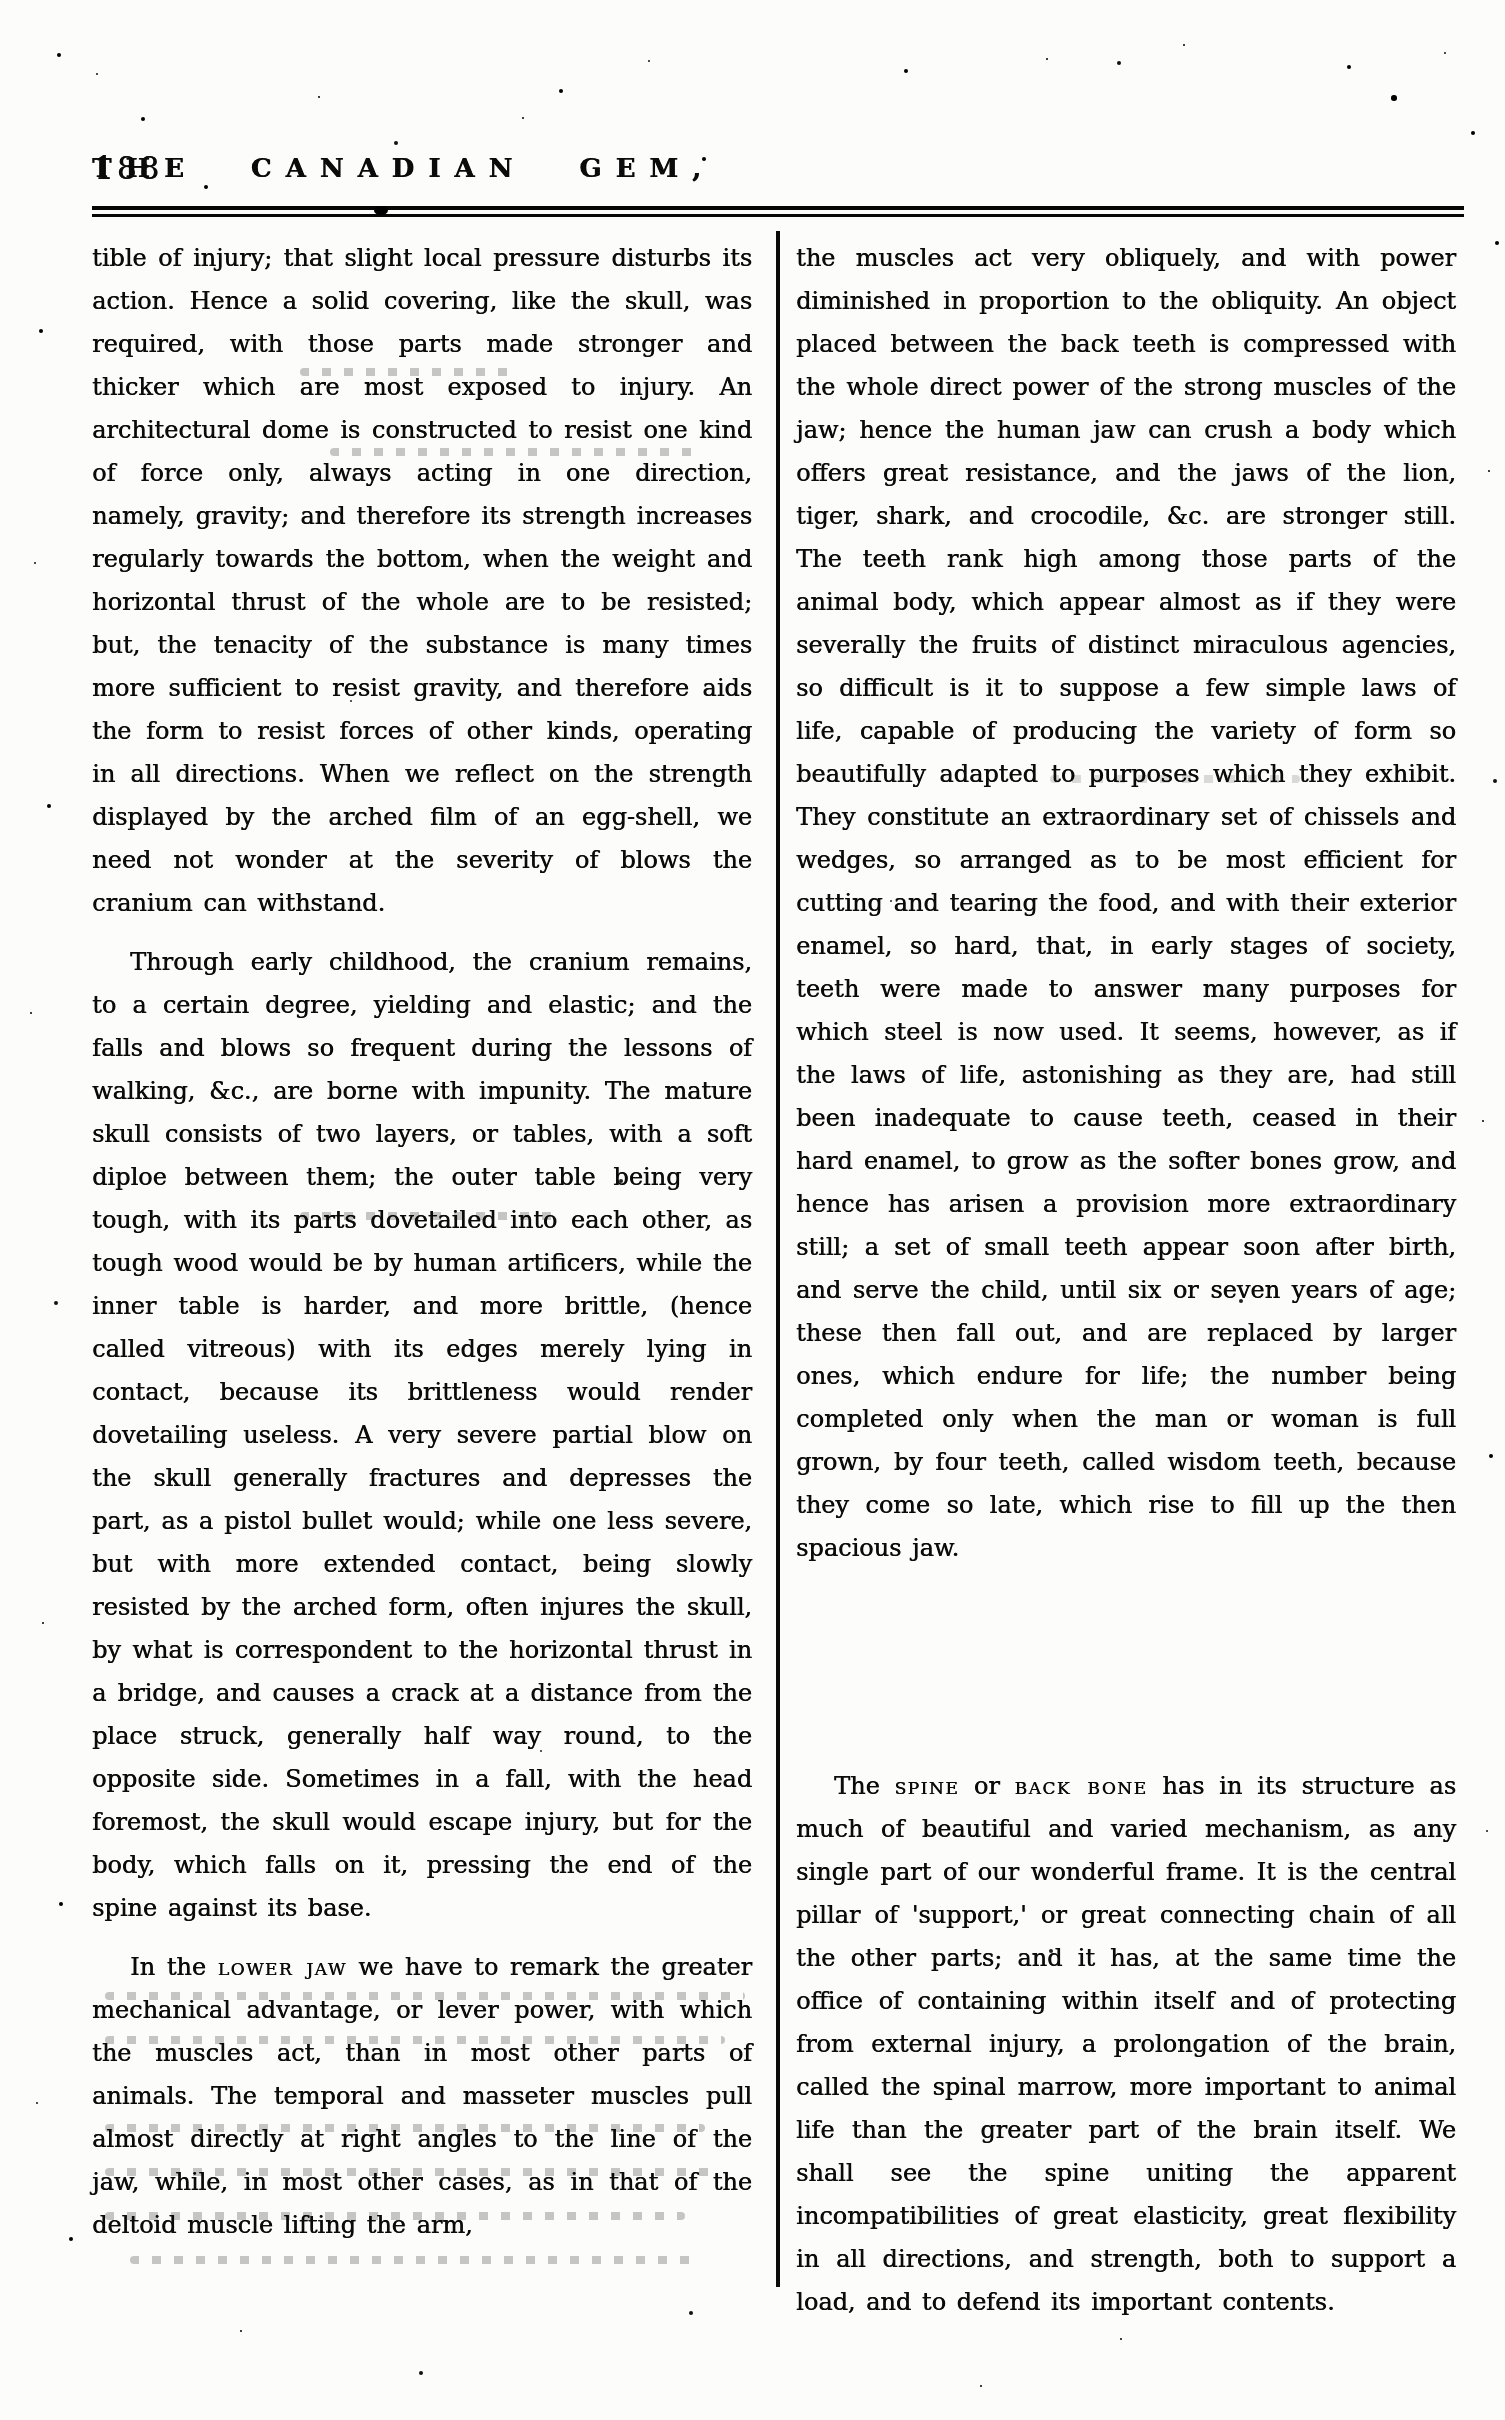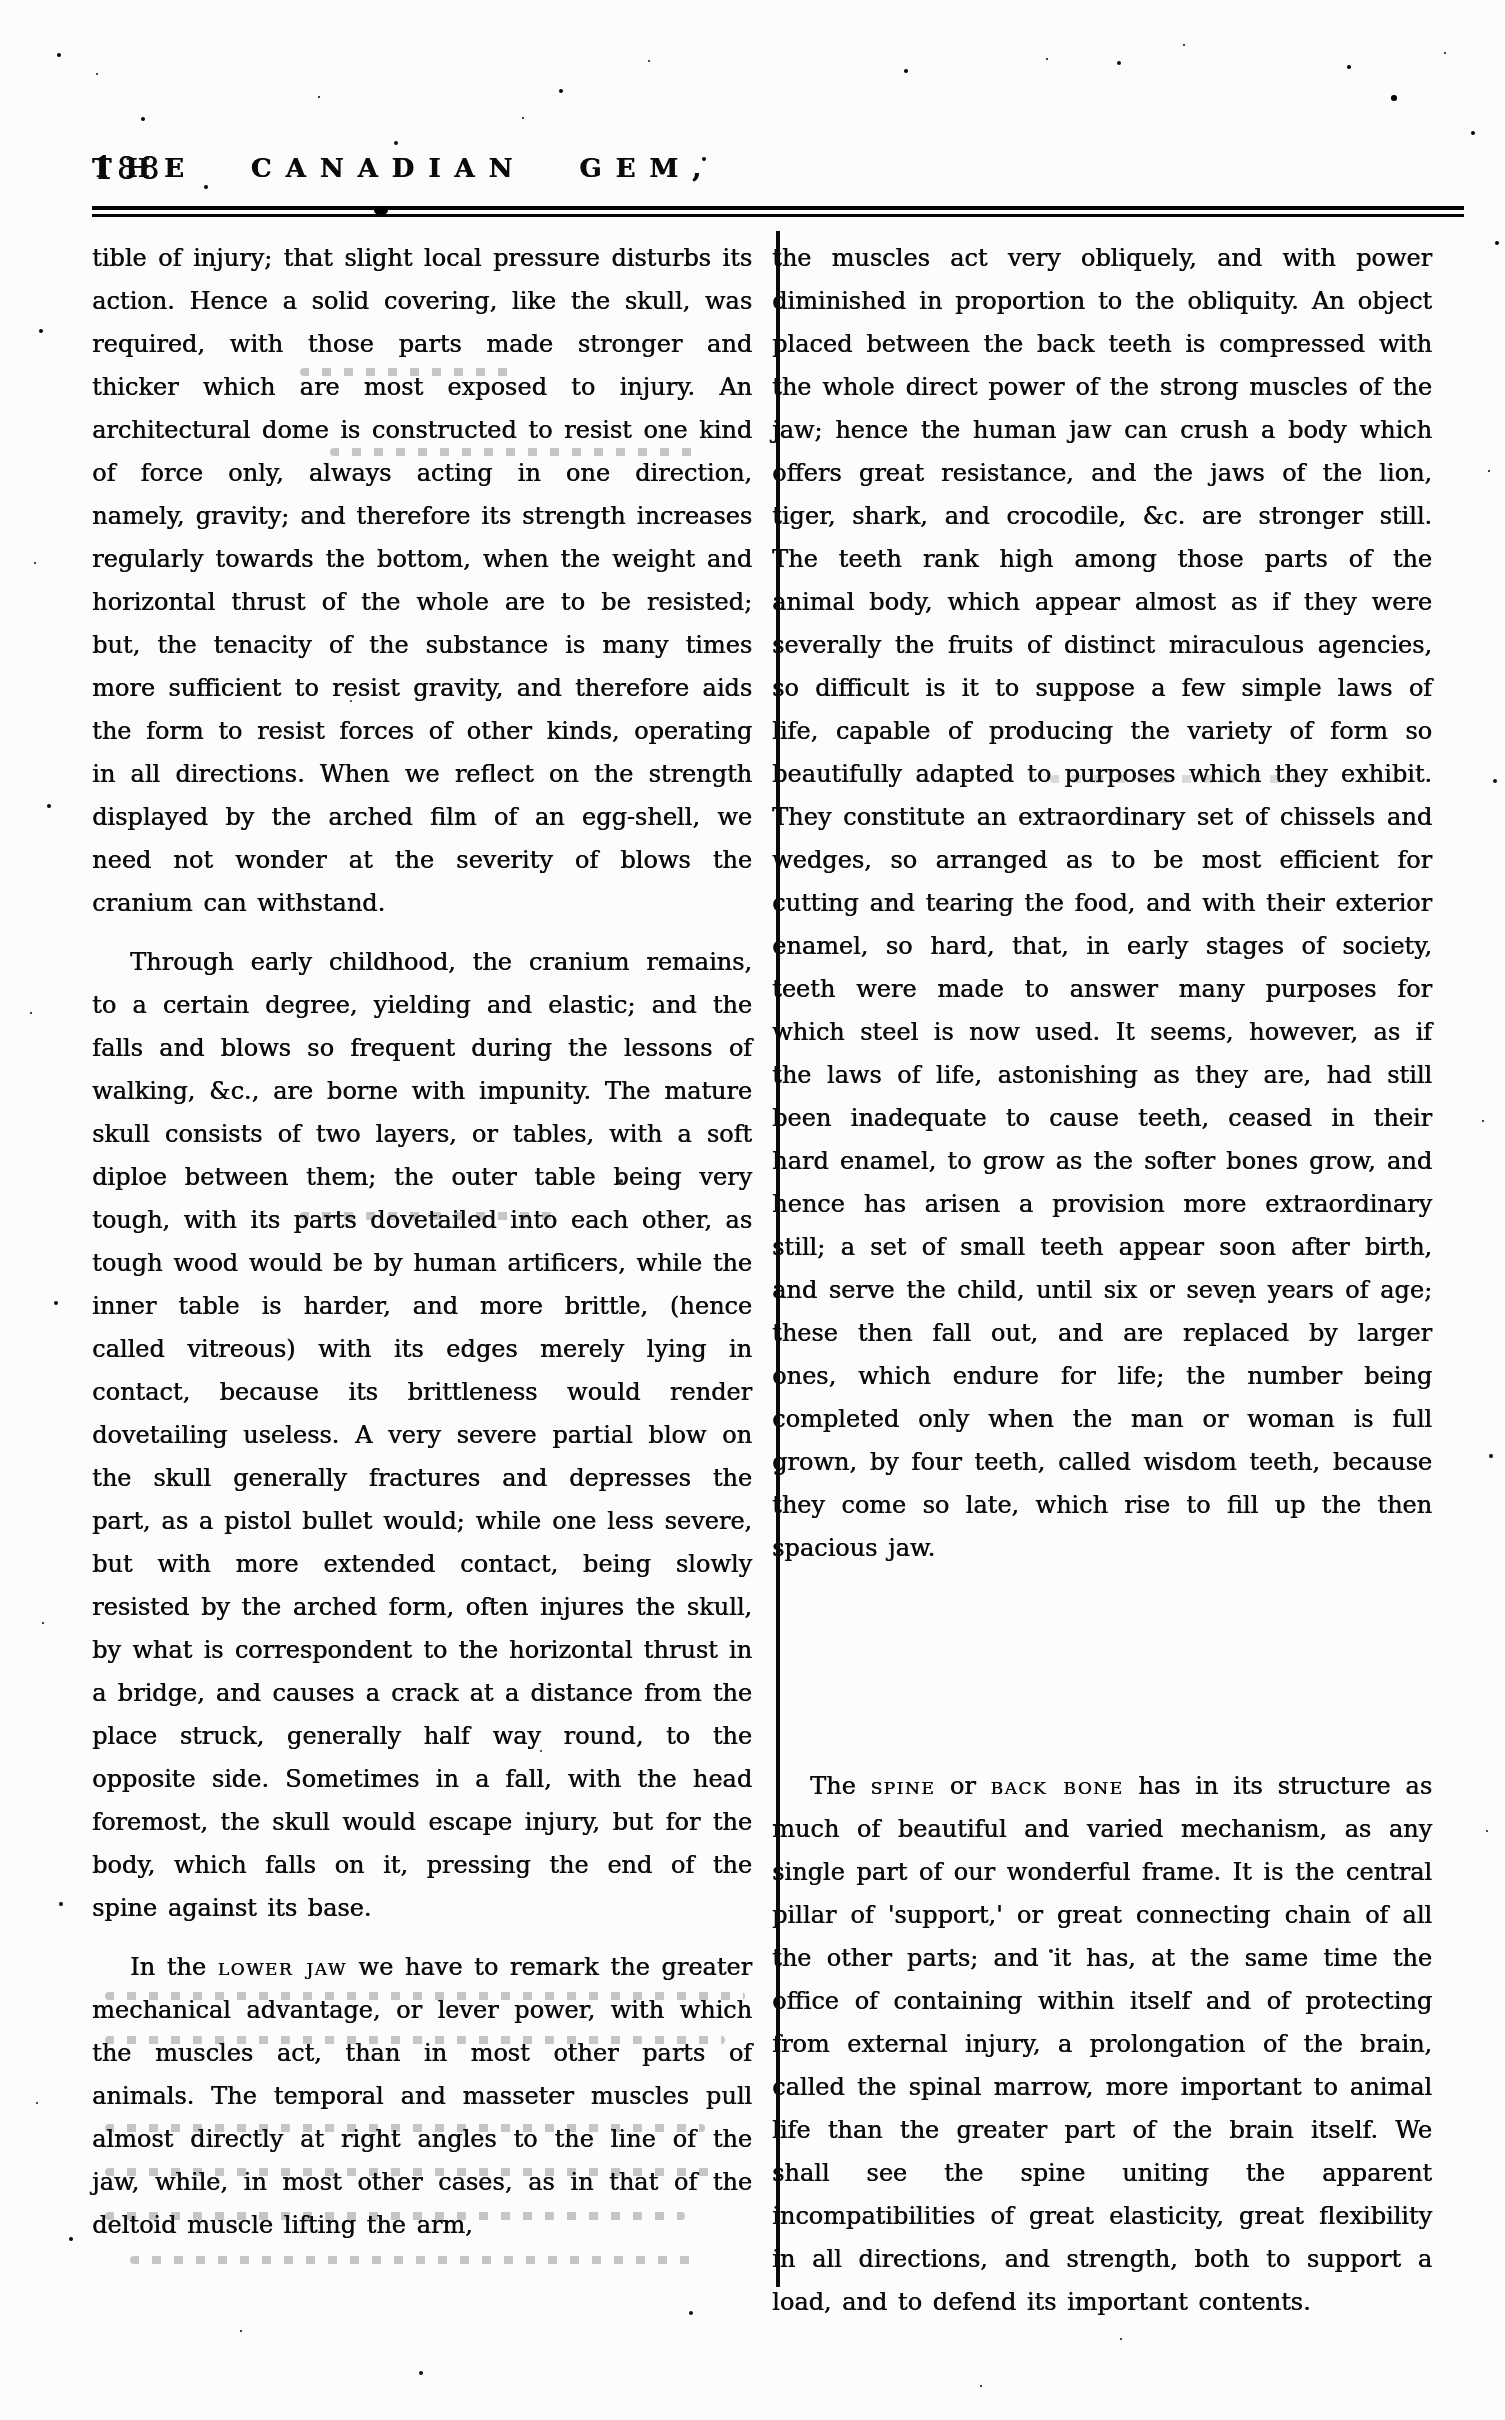--- a/index.html
+++ b/index.html
@@ -22,21 +22,21 @@
     text-shadow:0.5px 0 0 currentColor;
   }
   .rule{
     margin-top:12px;height:4px;position:relative;
     border-top:4px solid #060606;border-bottom:3px solid #060606;
   }
   .rule .blob{
     position:absolute;left:282px;top:-4px;width:14px;height:9px;
     background:#000;border-radius:50%;
   }
-  .columns{display:flex;gap:20px;margin-top:20px;position:relative}
+  .columns{display:flex;gap:44px;margin-top:20px;position:relative}
   .divider{
     position:absolute;left:calc(50% - 2px);top:-6px;width:4px;height:2056px;
     background:#0a0a0a;
   }
   .col{
     width:calc(50% - 26px);
     font-size:24px;line-height:43px;text-align:justify;word-spacing:3px;
     text-shadow:0.5px 0 0 currentColor;
   }
   .para{margin:0 0 16px 0}

